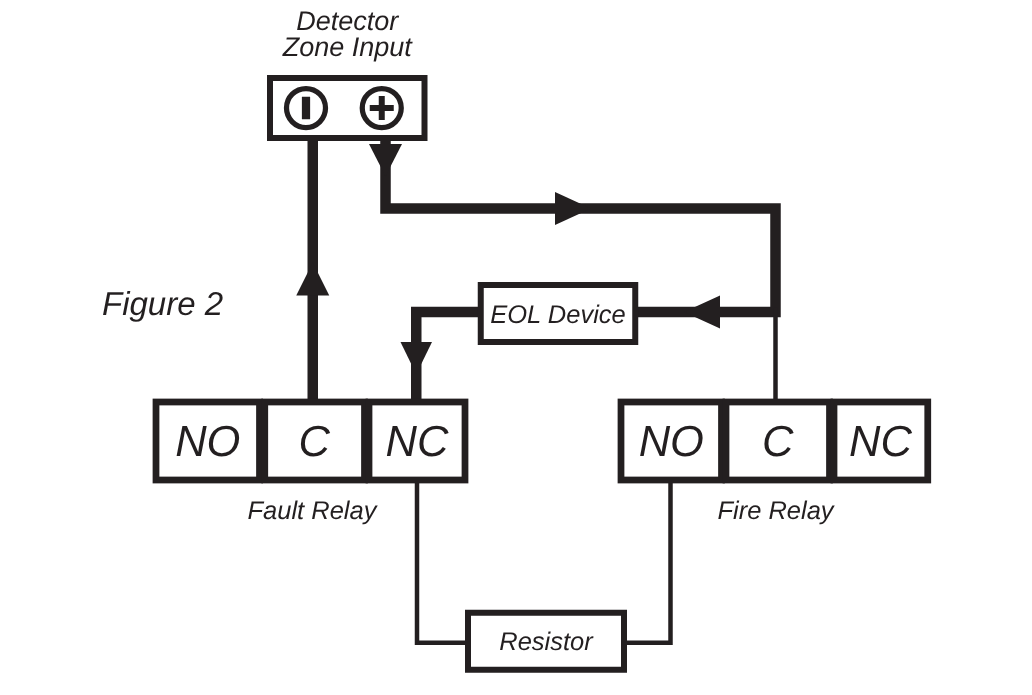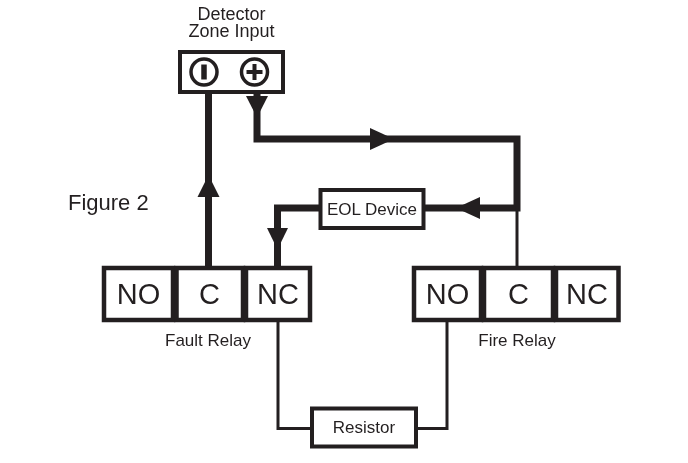--- a/index.html
+++ b/index.html
@@ -7,20 +7,21 @@
     padding: 0;
     background: #ffffff;
   }
   #stage {
     position: relative;
     width: 688px;
     height: 463px;
     background: var(--bg, #ffffff);
     overflow: hidden;
     font-family: "Liberation Sans", sans-serif;
+    font-style: italic;
   }
   svg text {
     font-family: "Liberation Sans", sans-serif;
     fill: var(--ink, #231f20);
   }
   .lbl-sm   { font-size: 18px; }
   .lbl-md   { font-size: 17px; }
   .lbl-fig  { font-size: 22px; }
   .lbl-cell { font-size: 29px; }
   .wire       { stroke: var(--ink, #231f20); fill: none; stroke-linejoin: miter; }

